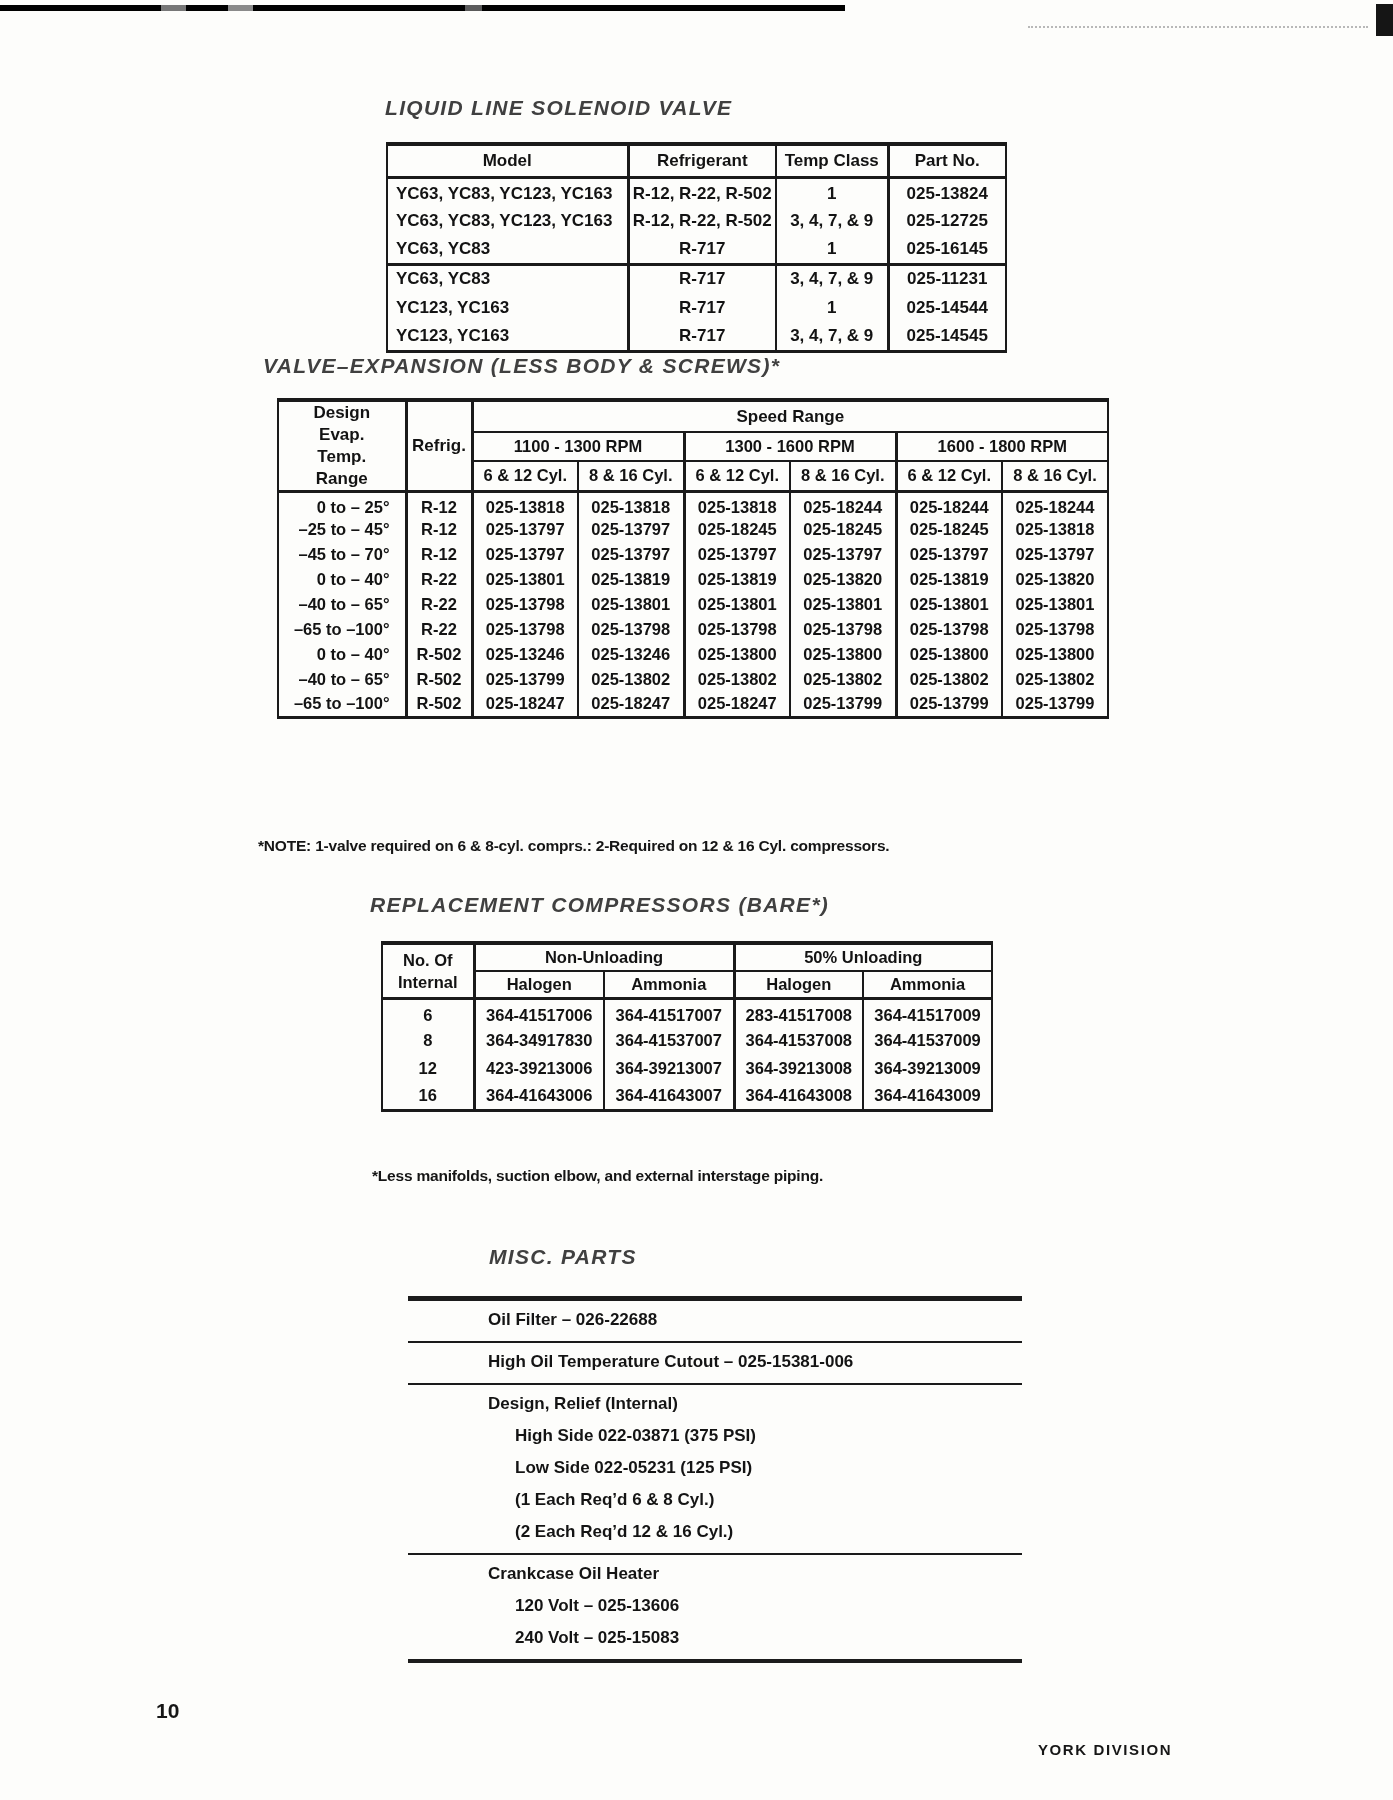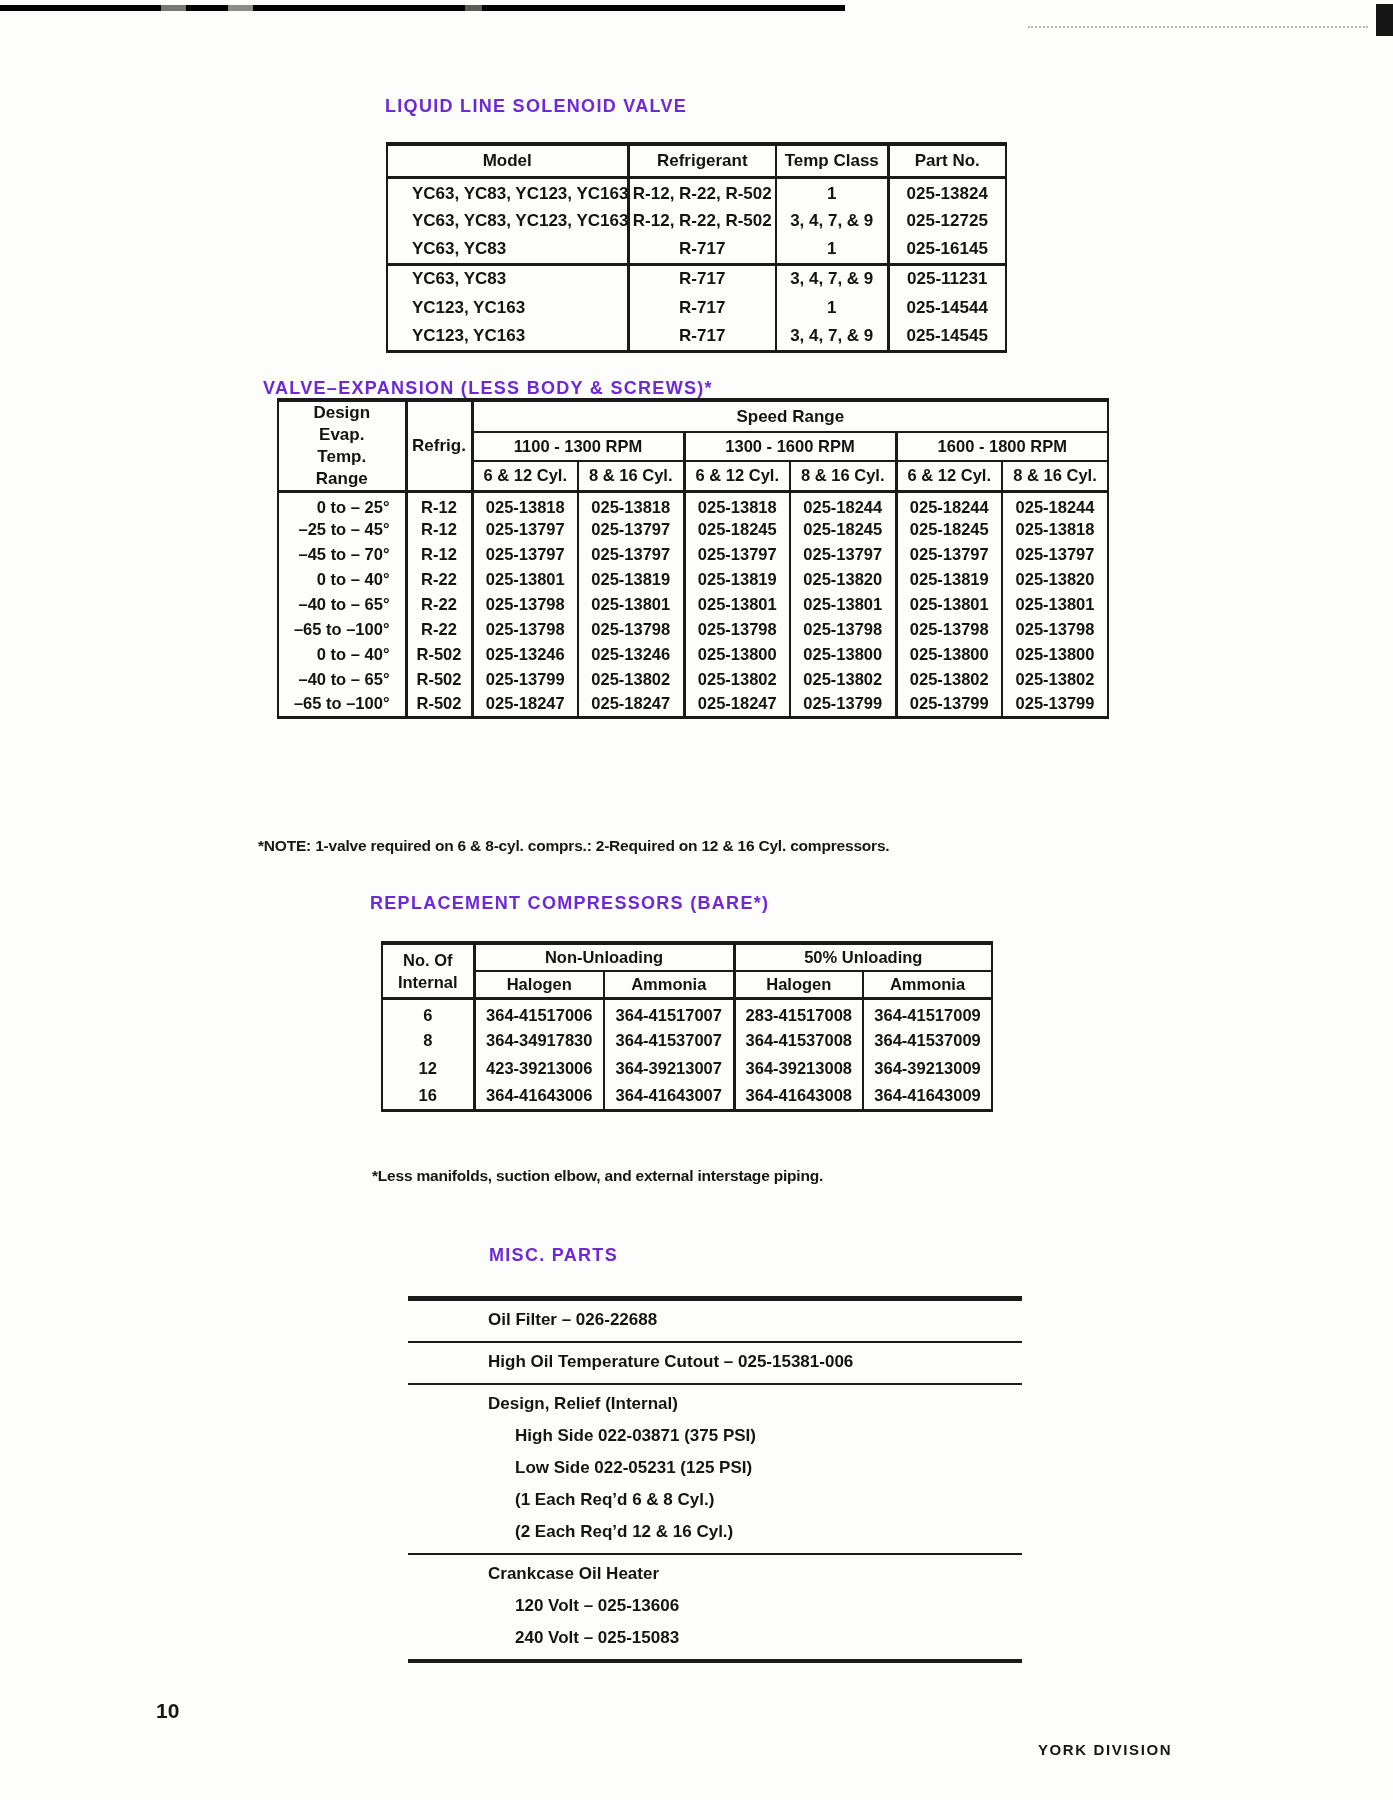--- a/index.html
+++ b/index.html
@@ -19,40 +19,41 @@
   .top-dotted {
     position:absolute; left:1028px; top:26px; width:340px; height:0;
     border-top:2px dotted #b8b8b8;
   }
   .corner-mark {
     position:absolute; left:1376px; top:4px; width:17px; height:32px; background:#151515;
   }
 
   
   .sec-title {
-    position:absolute; font-weight:bold; font-size:18px; letter-spacing:1.3px; color:#6d28d9;
+    position:absolute; font-weight:bold; font-size:21px; letter-spacing:1.3px; color:#404040;
     white-space:nowrap;
+    font-style:italic;
   }
   #title-solenoid    { left:385px; top:96px;  }
-  #title-expansion   { left:263px; top:354px;margin-top:24px; }
+  #title-expansion   { left:263px; top:354px; }
   #title-compressors { left:370px; top:893px; }
   #title-misc        { left:489px; top:1245px;}
 
   
   table { position:absolute; border-collapse:collapse; table-layout:fixed; color:#131313;margin-left:26px; }
   th, td { font-weight:bold; overflow:hidden; white-space:nowrap; }
 
   
   .solenoid-table {
     left:360px; top:142px; width:619px; font-size:17px;
     border:2px solid #1a1a1a; border-top:4px solid #1a1a1a; border-bottom:3px solid #1a1a1a;
   }
   .solenoid-table thead th { height:33px; border-bottom:3px solid #1a1a1a; text-align:center; }
   .solenoid-table tbody td { height:29px; text-align:center; }
-  .solenoid-table tbody td:first-child { text-align:left; padding-left:24px; }
+  .solenoid-table tbody td:first-child { text-align:left; padding-left:8px; }
   .solenoid-table tr > *:nth-child(1) { border-right:3px solid #1a1a1a; }
   .solenoid-table tr > *:nth-child(2) { border-right:2px solid #1a1a1a; }
   .solenoid-table tr > *:nth-child(3) { border-right:3px solid #1a1a1a; }
   .solenoid-table tbody tr.group-break > * { border-top:3px solid #1a1a1a; }
   .solenoid-table tbody tr:first-child > td { padding-top:3px; }
 
   
   .expansion-table {
     left:251px; top:398px; width:830px; font-size:16.5px;
     border:2px solid #1a1a1a; border-top:4px solid #1a1a1a; border-bottom:3px solid #1a1a1a;

